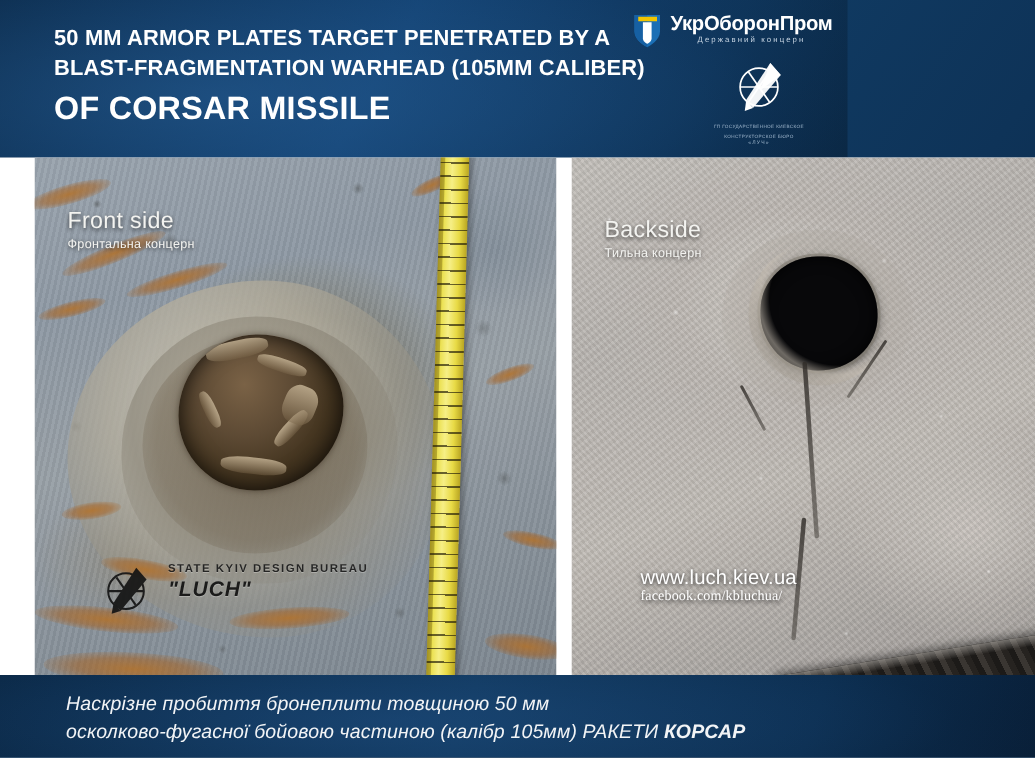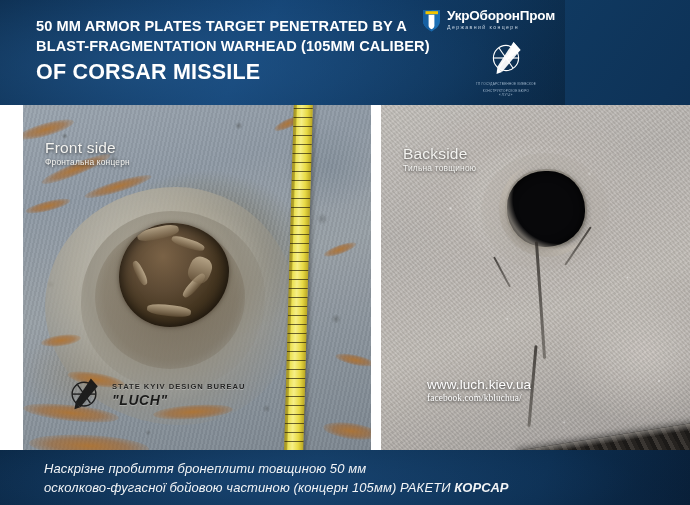--- a/index.html
+++ b/index.html
@@ -58,20 +58,21 @@
     white-space: nowrap;
   }
 
   
   .ukrop-logo {
     position: absolute;
     right: 10px; top: 8px;
     display: flex;
     align-items: center;
     gap: 6px;
+    text-align: center;
   }
   .ukrop-shield { width: 19px; height: 24px; display:block; }
   .ukrop-text-wrap { display: flex; flex-direction: column; line-height: 1; }
   .ukrop-name {
     color: #ffffff;
     font-size: 13.5px;
     font-weight: bold;
     letter-spacing: -0.2px;
     white-space: nowrap;
   }
@@ -245,21 +246,21 @@
   .cap-en { font-size: 15.5px; line-height: 17px; letter-spacing: 0.2px; font-weight: normal; }
   .cap-uk { font-size: 8.4px; line-height: 11px; letter-spacing: 0.2px; margin-top: 1px; }
   .cap-left  { left: 22px; top: 34px; }
   .cap-right { left: 22px; top: 40px; }
 
   
   .watermark {
     position: absolute;
     left: 40px; bottom: 35px;
     display: flex;
-    align-items: center;
+    align-items: flex-start;
     gap: 7px;
     opacity: 0.92;
   }
   .wm-text { line-height: 1; }
   .wm-line1 {
     color: #1c1c1c;
     font-size: 7.6px;
     font-weight: bold;
     letter-spacing: 1.0px;
     white-space: nowrap;
@@ -503,31 +504,31 @@
       <div class="crack c2"></div>
       <div class="crack c3"></div>
       <div class="crack c4"></div>
 
       <div class="rebar">
         <div class="rebar-hl"></div>
       </div>
 
       <div class="cap cap-right">
         <div class="cap-en">Backside</div>
-        <div class="cap-uk">Тильна товщиною</div>
+        <div class="cap-uk">Тильна концерн</div>
       </div>
 
       <div class="url-block">
         <div class="url-main">www.luch.kiev.ua</div>
         <div class="url-sub">facebook.com/kbluchua/</div>
       </div>
     </div>
   </div>
 
   <div class="footer">
     <div class="footer-sheen"></div>
     <div class="footer-text">
       <div>Наскрізне пробиття бронеплити товщиною 50 мм</div>
-      <div><span>осколково-фугасної бойовою частиною (концерн 105мм) РАКЕТИ </span><b>КОРСАР</b></div>
+      <div><span>осколково-фугасної бойовою частиною (калібр 105мм) РАКЕТИ </span><b>КОРСАР</b></div>
     </div>
   </div>
 
 </div>
 
 </body></html>

